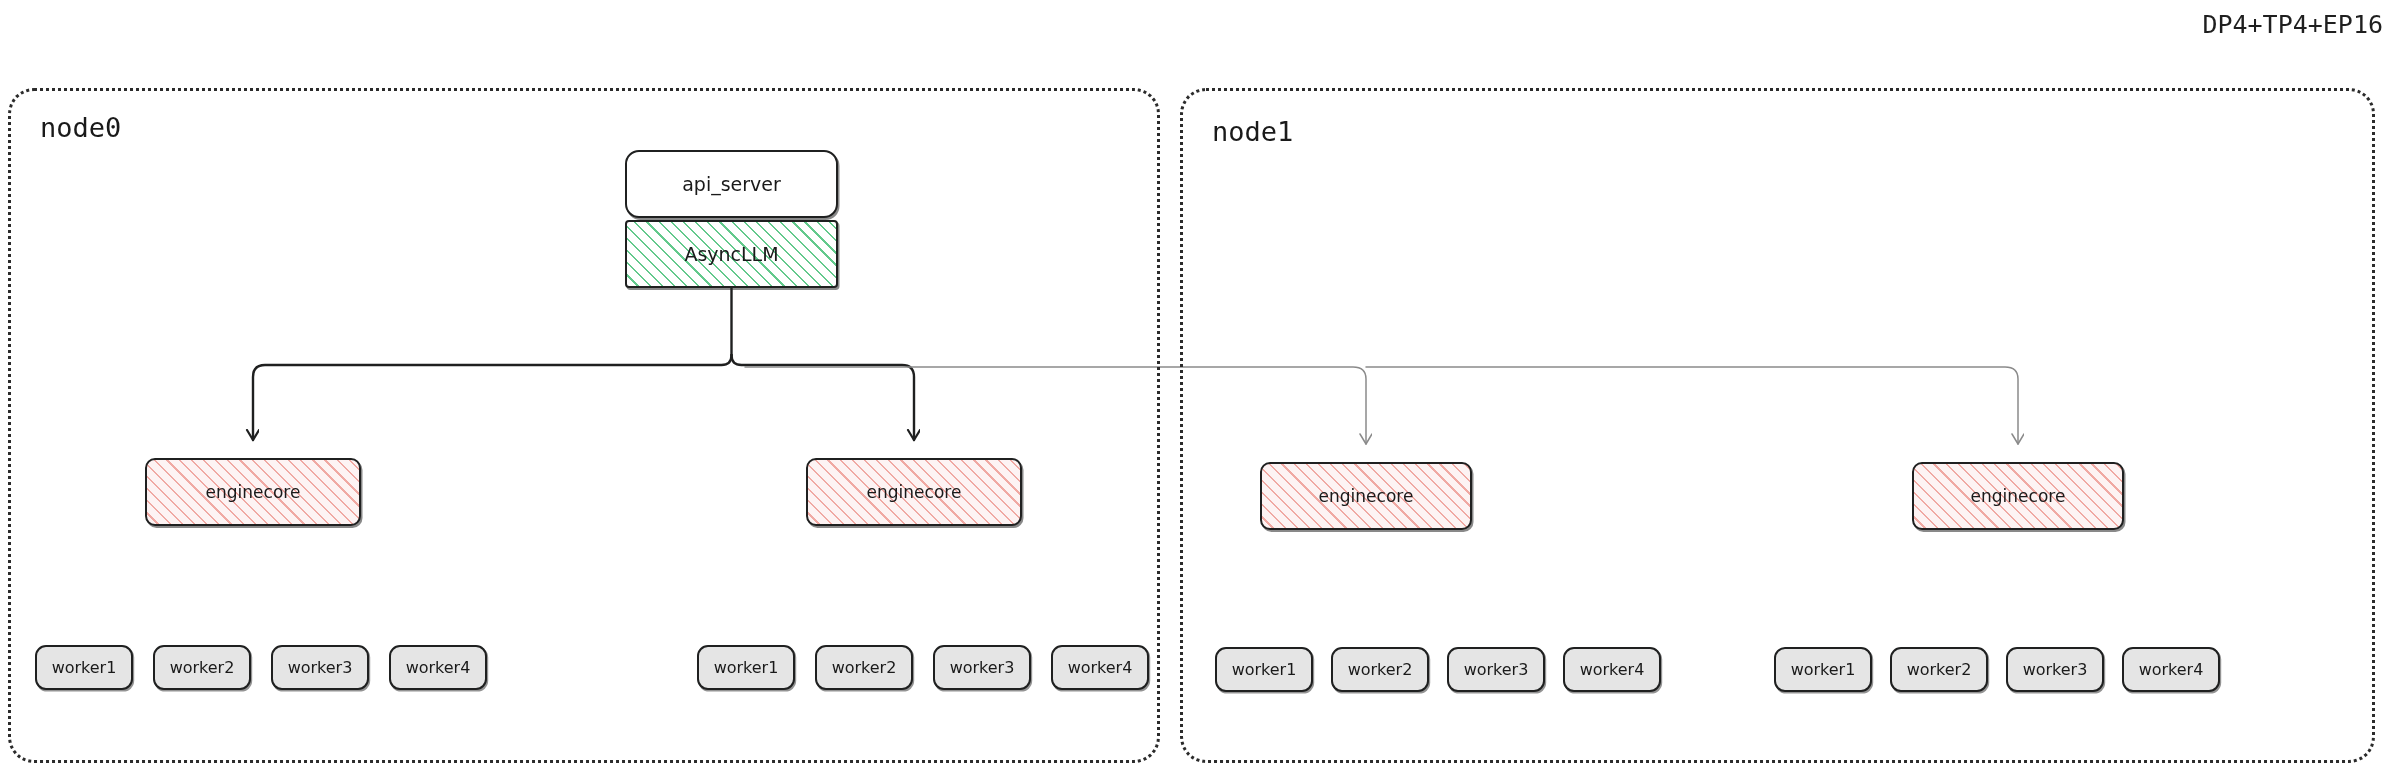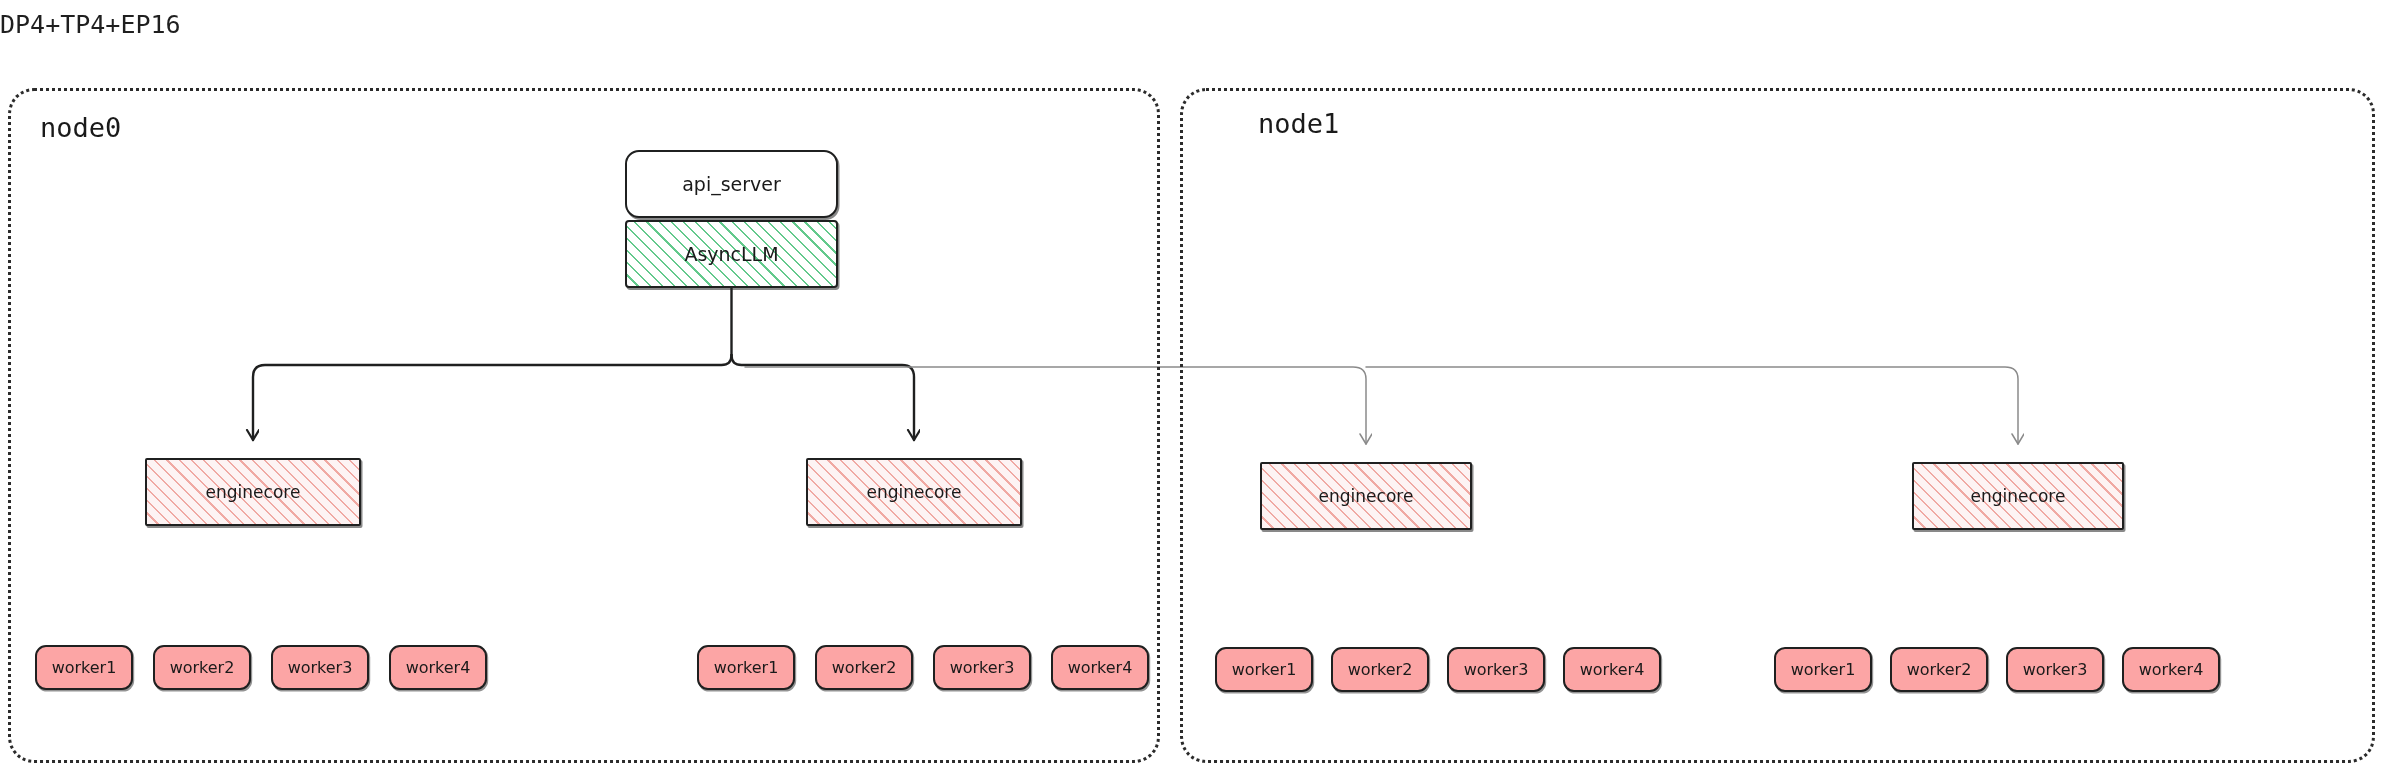--- a/index.html
+++ b/index.html
@@ -5,21 +5,21 @@
 <style>
   html,body{margin:0;padding:0;background:#ffffff;}
   body{
     font-family:"DejaVu Sans","Liberation Sans",sans-serif;
     width:2383px;height:773px;position:relative;overflow:hidden;
   }
   #canvas{position:absolute;left:0;top:0;width:2383px;height:773px;}
 
   .diagram-title{
     position:absolute;left:0;top:10px;width:2383px;
-    text-align:left;
+    text-align:right;
     font-family:"DejaVu Sans Mono","Liberation Mono",monospace;
     font-size:25px;color:#1f1f1f;letter-spacing:0px;
     white-space:nowrap;
   }
 
   
   .node-box{
     position:absolute;
     border:3px dotted #2b2b2b;
     border-radius:26px;
@@ -53,36 +53,36 @@
     box-shadow:1.5px 2px 0 rgba(40,40,40,0.55);
     background-color:#ffffff;
     background-image:repeating-linear-gradient(
         45deg,
         rgba(0,0,0,0) 0px,
         rgba(0,0,0,0) 7px,
         #63c98c 7px,
         #63c98c 8.6px);
   }
   .core-box{
-    border-radius:2px;
+    border-radius:10px;
     font-size:17px;
     box-shadow:1.5px 2px 0 rgba(40,40,40,0.55);
     background-color:#fdf3f3;
     background-image:repeating-linear-gradient(
         45deg,
         rgba(0,0,0,0) 0px,
         rgba(0,0,0,0) 7px,
         #f0a9a3 7px,
         #f0a9a3 8.6px);
   }
   .worker-box{
     border-radius:11px;
     font-size:16px;
     border-width:2px;
-    background:#fca5a5;
+    background:#e5e5e5;
     box-shadow:1.2px 1.6px 0 rgba(40,40,40,0.5);
   }
   .nd-label{pointer-events:none;}
 
   svg.edges{position:absolute;left:0;top:0;width:2383px;height:773px;overflow:visible;}
 </style>
 </head>
 <body>
 
 <div id="canvas">
@@ -148,21 +148,21 @@
     <span class="nd-label">worker2</span>
   </div>
   <div class="nd worker-box" style="left:933px;top:645px;width:98px;height:45px;">
     <span class="nd-label">worker3</span>
   </div>
   <div class="nd worker-box" style="left:1051px;top:645px;width:98px;height:45px;">
     <span class="nd-label">worker4</span>
   </div>
 
   <div class="node-box" style="left:1180px;top:88px;width:1195px;height:675px;"></div>
-  <div class="node-label" style="left:1212px;top:108px;margin-left:46px;">node1</div>
+  <div class="node-label" style="left:1212px;top:116px;">node1</div>
 
   <div class="nd core-box" style="left:1260px;top:462px;width:212px;height:68px;">
     <span class="nd-label">enginecore</span>
   </div>
   <div class="nd worker-box" style="left:1215px;top:647px;width:98px;height:45px;">
     <span class="nd-label">worker1</span>
   </div>
   <div class="nd worker-box" style="left:1331px;top:647px;width:98px;height:45px;">
     <span class="nd-label">worker2</span>
   </div>

